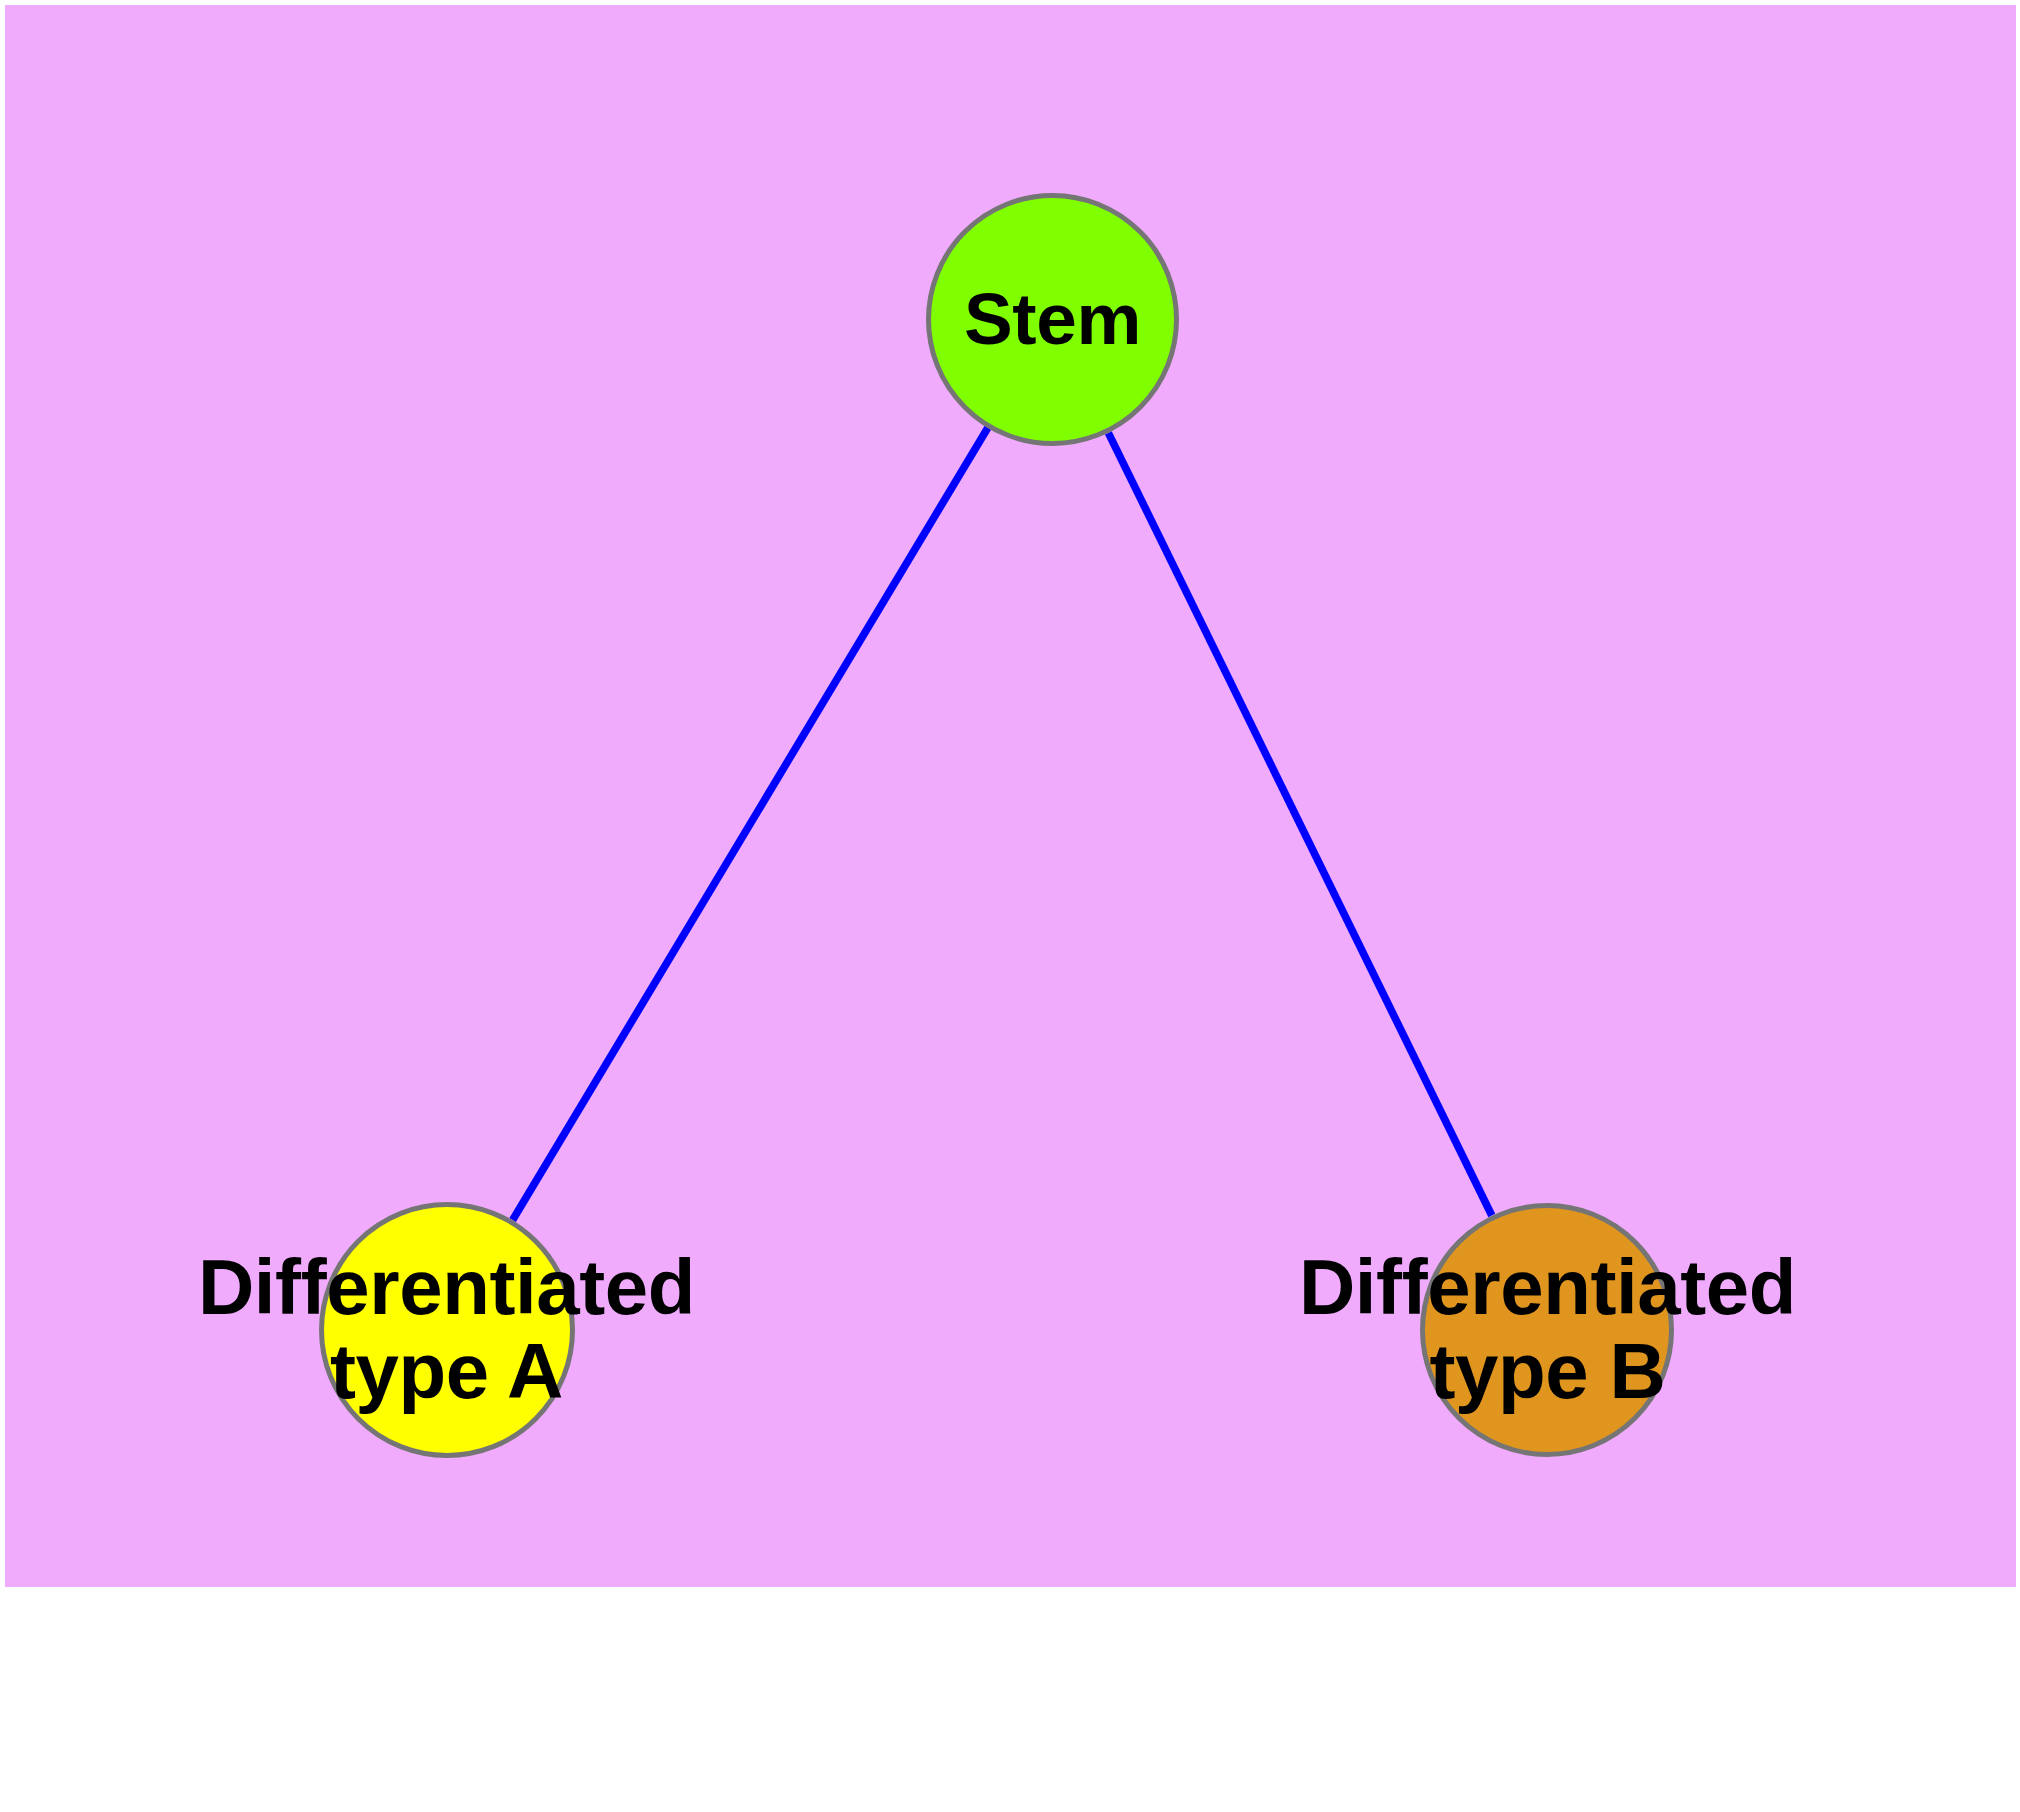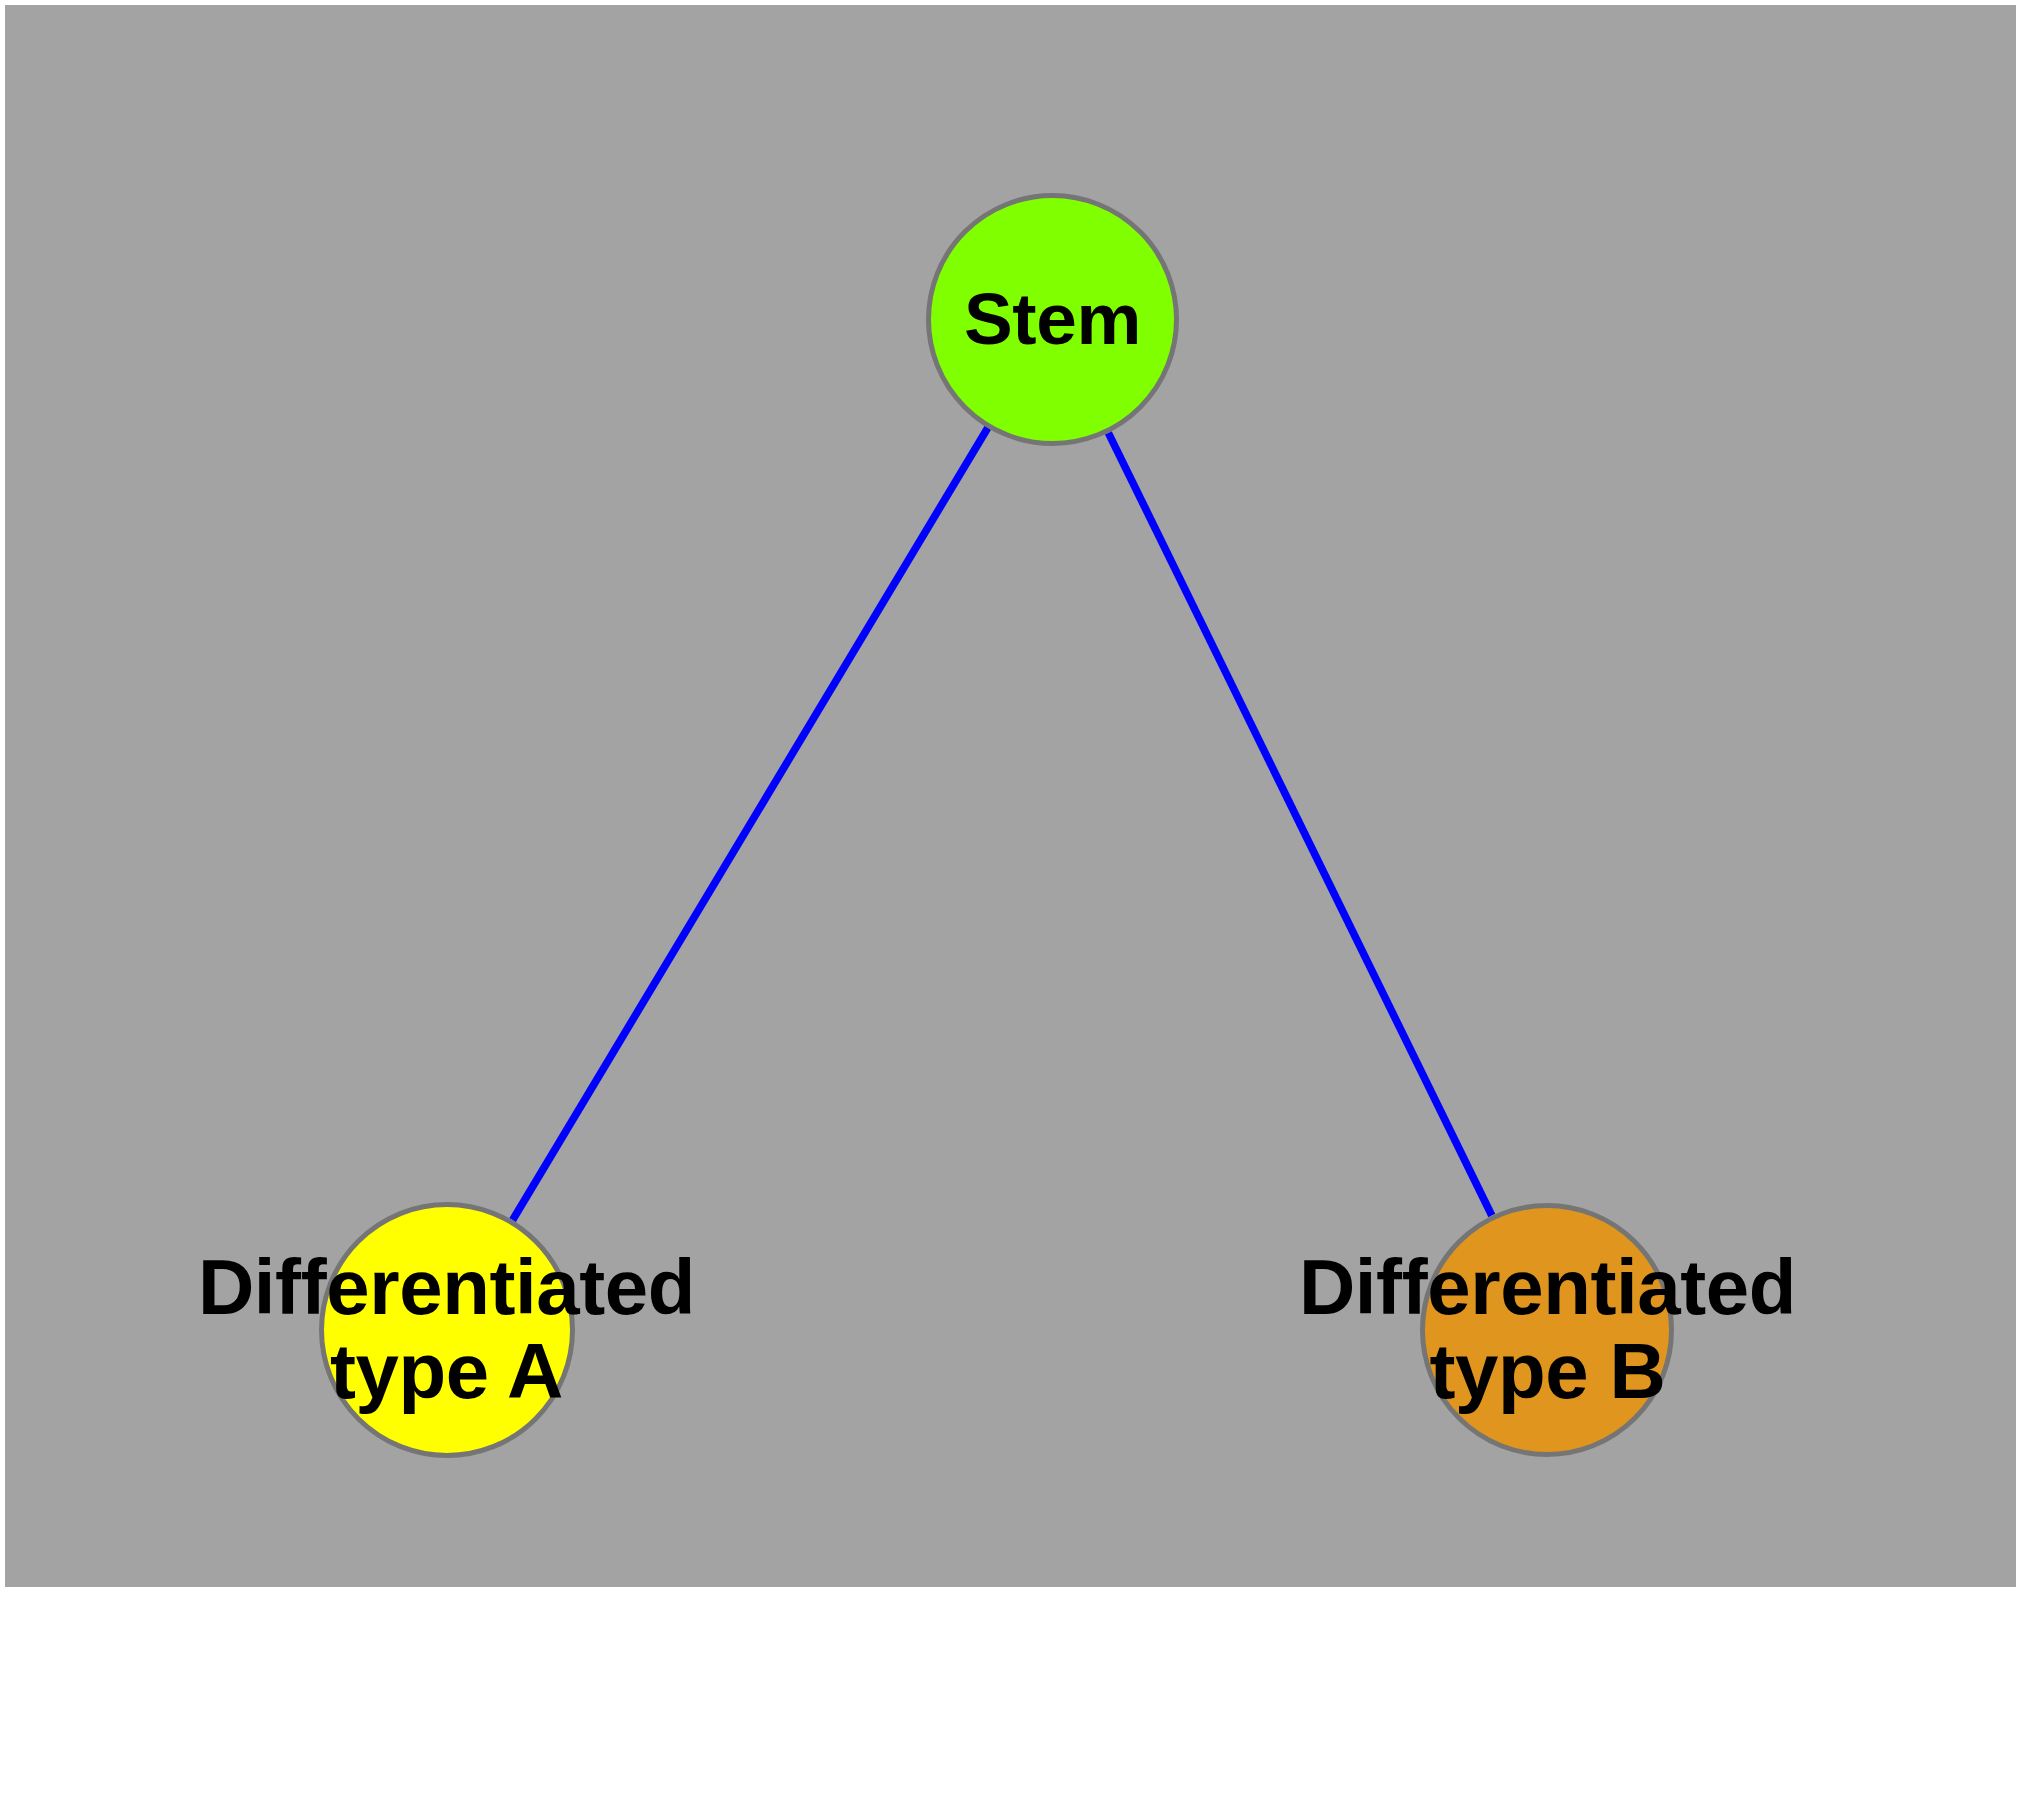--- a/index.html
+++ b/index.html
@@ -56,21 +56,21 @@
   .node-label.root-label {
     font-size: 73px;
   }
   .node-label.leaf-label {
     font-size: 78px;
   }
 </style>
 </head>
 <body>
 
-<div id="graph-canvas" style="width: 2021px; height: 1592px; background: #a3a3a3; border-color: rgb(255, 255, 255);">
+<div id="graph-canvas" style="width: 2021px; height: 1592px; background: #f0abfc; border-color: rgb(255, 255, 255);">
 
   <svg id="edge-layer" viewBox="0 0 2384 2138" width="2021" height="1812" xmlns="http://www.w3.org/2000/svg">
     <line id="edge-stem-to-a" x1="1159.3558969291616" y1="498.7759033013138" x2="598.6728829778295" y2="1433.5089839026955" stroke="#0000ff" stroke-width="9"></line>
     <line id="edge-stem-to-b" x1="1301.5550303568334" y1="504.8041030570985" x2="1754.0050029964764" y2="1428.2978828284242" stroke="#0000ff" stroke-width="9"></line>
   </svg>
 
   <div id="node-layer">
 
     <div class="node" id="node-stem" style="left: 921px; top: 188px; width: 253px; height: 253px; background: rgb(128, 255, 0); border-color: rgb(117, 117, 117); border-width: 5.1px;"></div>
     <div class="node" id="node-diff-a" style="left: 314px; top: 1197px; width: 256px; height: 256px; background: rgb(255, 255, 0); border-color: rgb(117, 117, 117); border-width: 5.1px;"></div>

